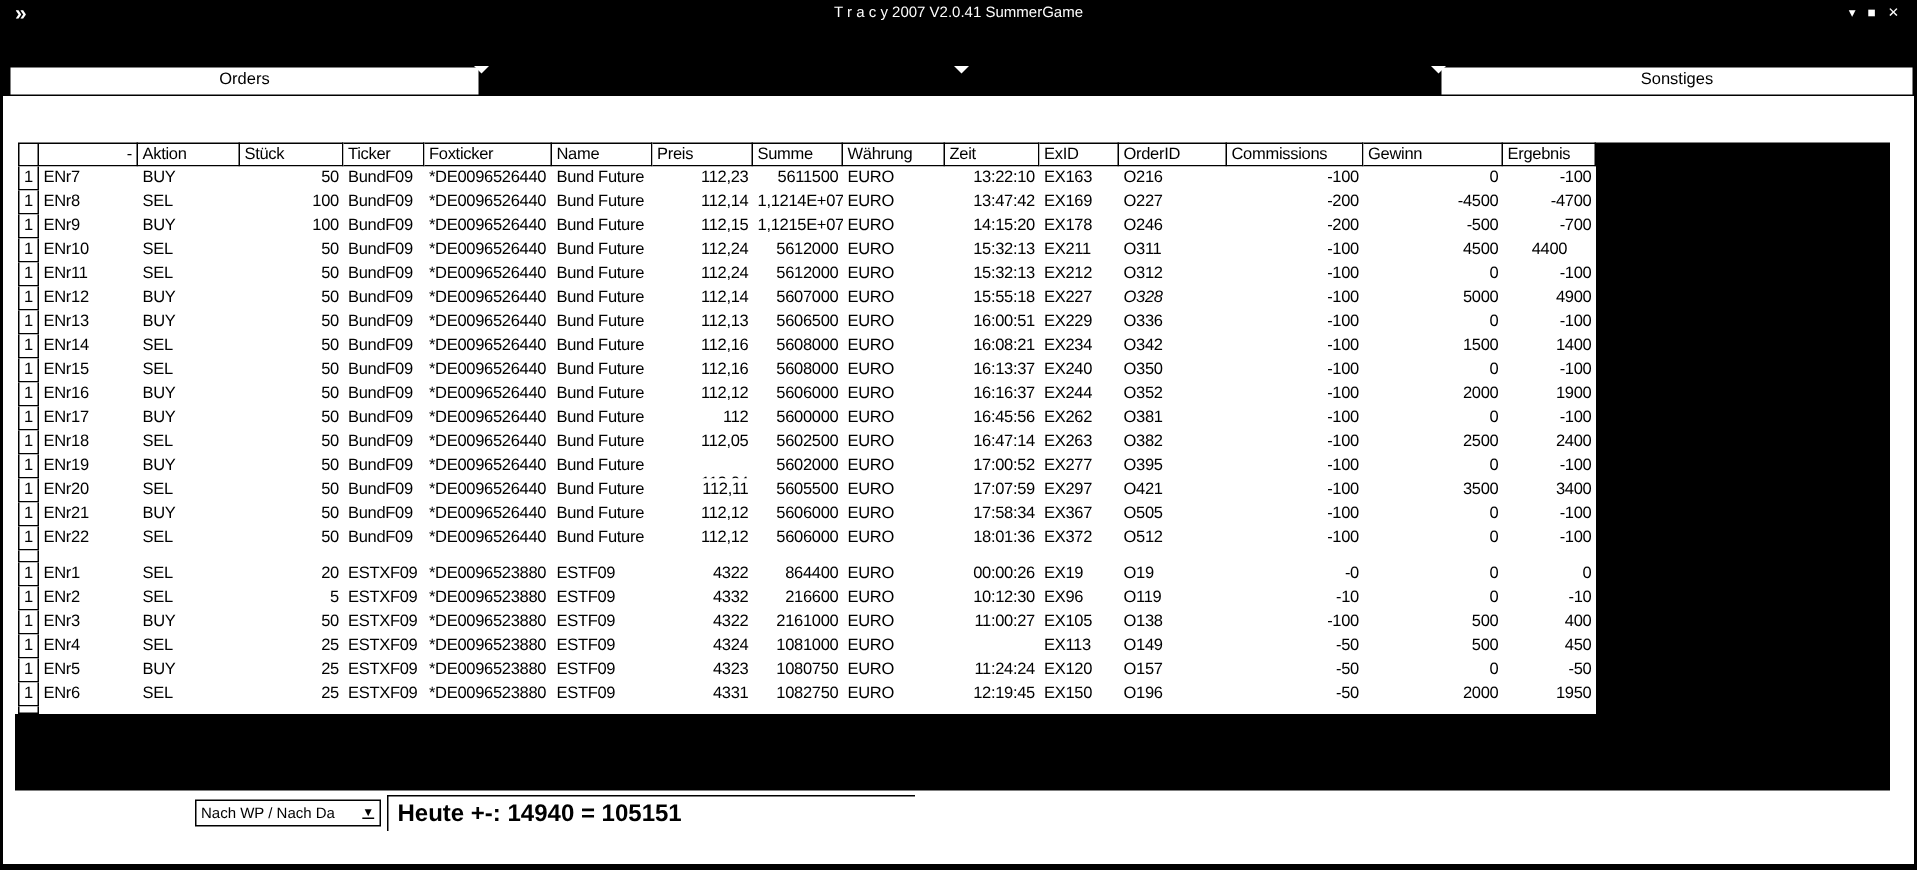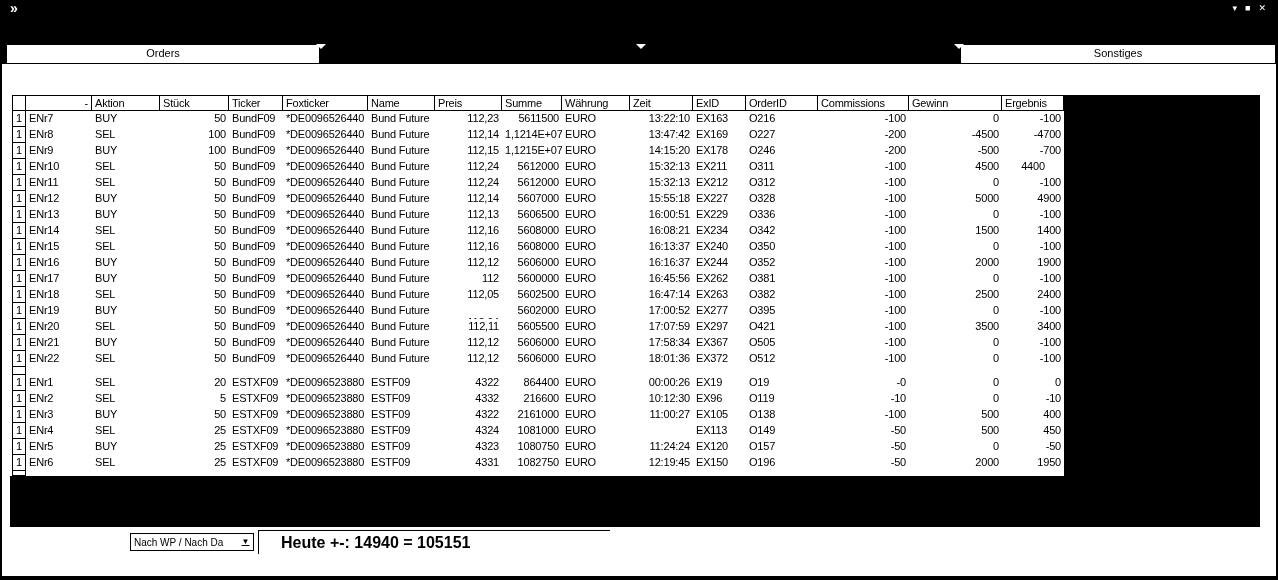--- a/index.html
+++ b/index.html
@@ -45,30 +45,31 @@
   
   .combo{
     position:absolute;left:128px;top:533px;width:124px;height:18px;box-sizing:border-box;
     border:1px solid #000;background:#fff;display:flex;align-items:center;font-size:10px;
   }
   .combo-text{flex:1;padding:0 3px;overflow:hidden;white-space:nowrap;}
   .combo-arrow{width:15px;text-align:center;font-size:8px;line-height:12px;text-decoration:underline;}
   .summary-box{
     position:absolute;left:256px;top:530px;width:352px;height:24px;box-sizing:border-box;
     border-top:1px solid #000;border-left:1px solid #000;background:#fff;
-    font-size:16px;font-weight:bold;line-height:23px;padding-left:22px;white-space:nowrap;
+    font-size:16px;font-weight:bold;line-height:23px;padding-left:6px;white-space:nowrap;
   }
 </style>
 </head>
 <body>
 
 <div class="window">
 
   <div class="top-black">
     <span class="app-icon">»</span>
+    <div class="title">T r a c y 2007 V2.0.41 SummerGame</div>
     <div class="win-controls">
       <span>▾</span>
       <span>■</span>
       <span>✕</span>
     </div>
   </div>
 
   <div class="tab" style="left:4px;width:314px"><span class="tab-label">Orders</span></div>
   <div class="tab" style="left:958px;width:316px"><span class="tab-label">Sonstiges</span></div>
   <div class="notch" style="left:314px"></div>
@@ -190,21 +191,21 @@
         <div class="grid-cell" style="width: 68px;">BUY</div>
         <div class="grid-cell a-r" style="width: 69px;">50</div>
         <div class="grid-cell" style="width: 54px;">BundF09</div>
         <div class="grid-cell" style="width: 85px;">*DE0096526440</div>
         <div class="grid-cell" style="width: 67px;">Bund Future</div>
         <div class="grid-cell a-r" style="width: 67px;">112,14</div>
         <div class="grid-cell a-r" style="width: 60px;">5607000</div>
         <div class="grid-cell" style="width: 68px;">EURO</div>
         <div class="grid-cell a-r" style="width: 63px;">15:55:18</div>
         <div class="grid-cell" style="width: 53px;">EX227</div>
-        <div class="grid-cell" style="width: 72px;">O328</div>
+        <div class="grid-cell" style="width: 72px; font-style: italic;">O328</div>
         <div class="grid-cell a-r" style="width: 91px;">-100</div>
         <div class="grid-cell a-r" style="width: 93px;">5000</div>
         <div class="grid-cell a-r" style="width: 62px;">4900</div>
       </div>
       <div class="grid-row">
         <div class="grid-cell c0 a-r" style="width: 14px;">1</div>
         <div class="grid-cell" style="width: 66px;">ENr13</div>
         <div class="grid-cell" style="width: 68px;">BUY</div>
         <div class="grid-cell a-r" style="width: 69px;">50</div>
         <div class="grid-cell" style="width: 54px;">BundF09</div>

